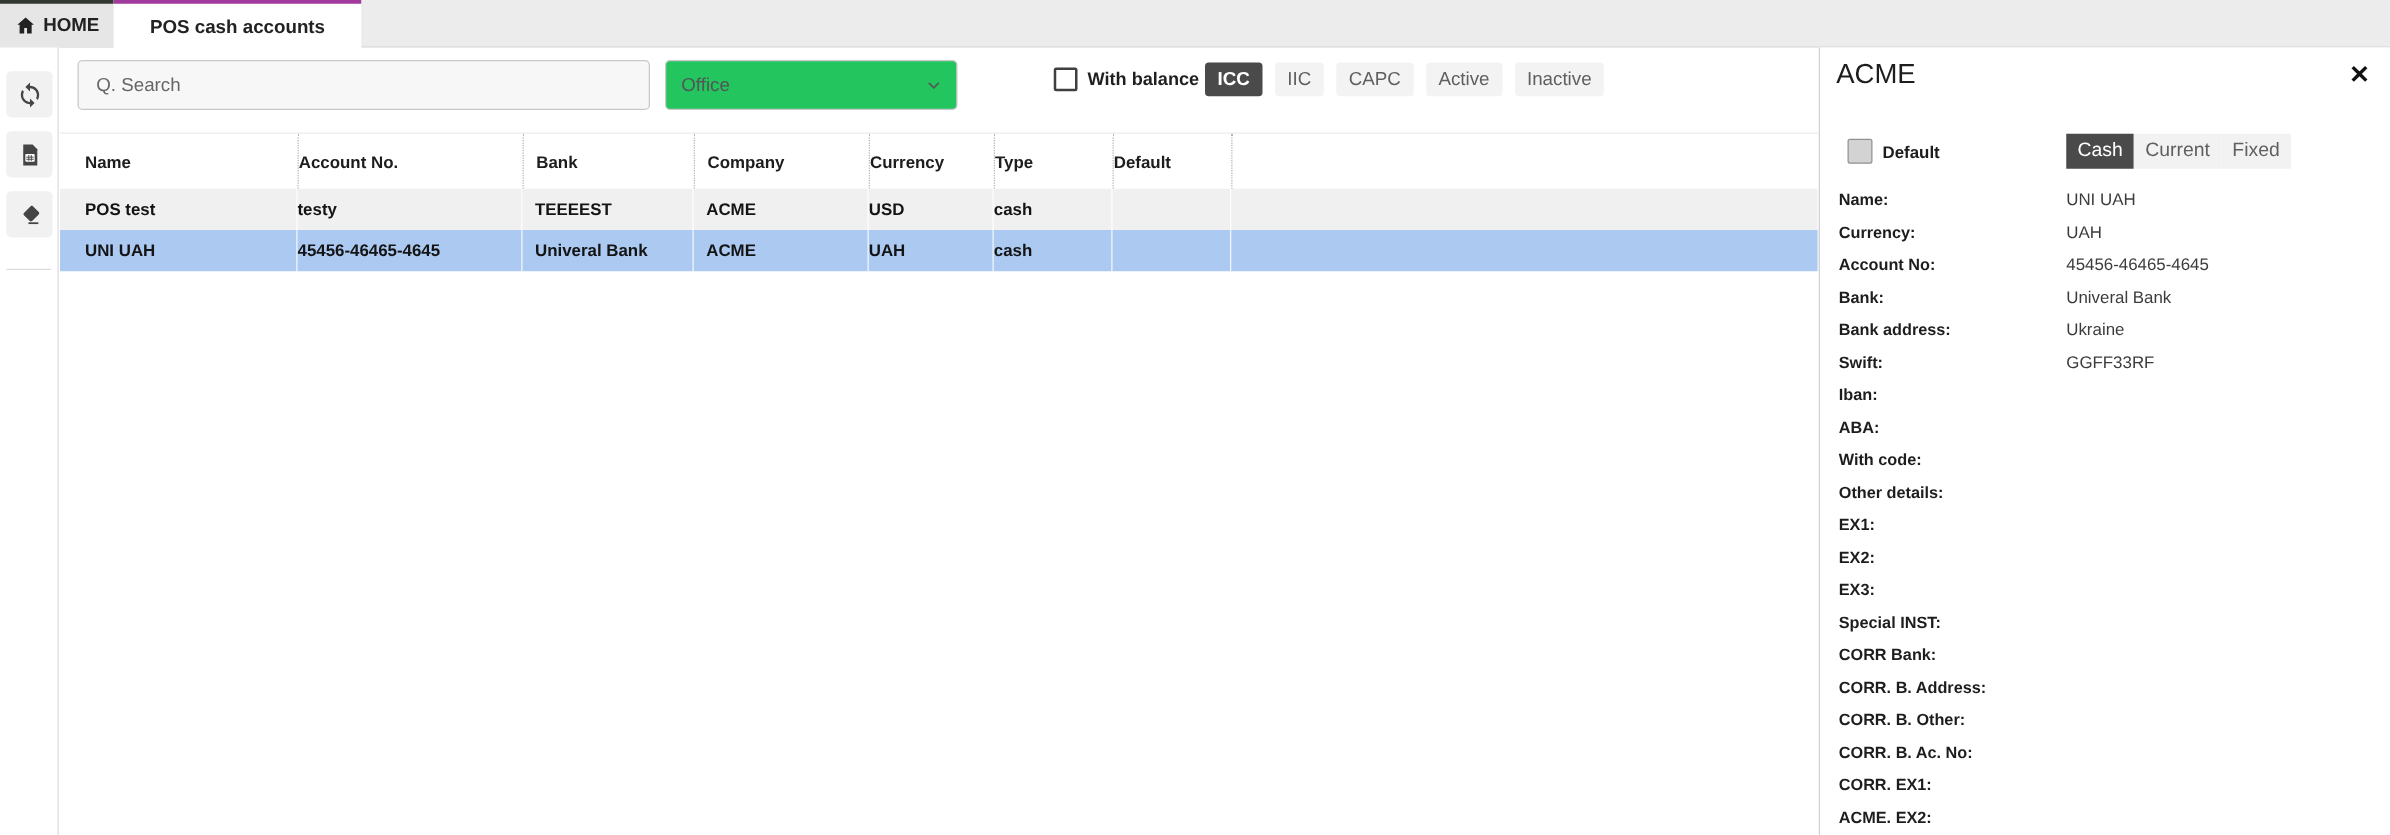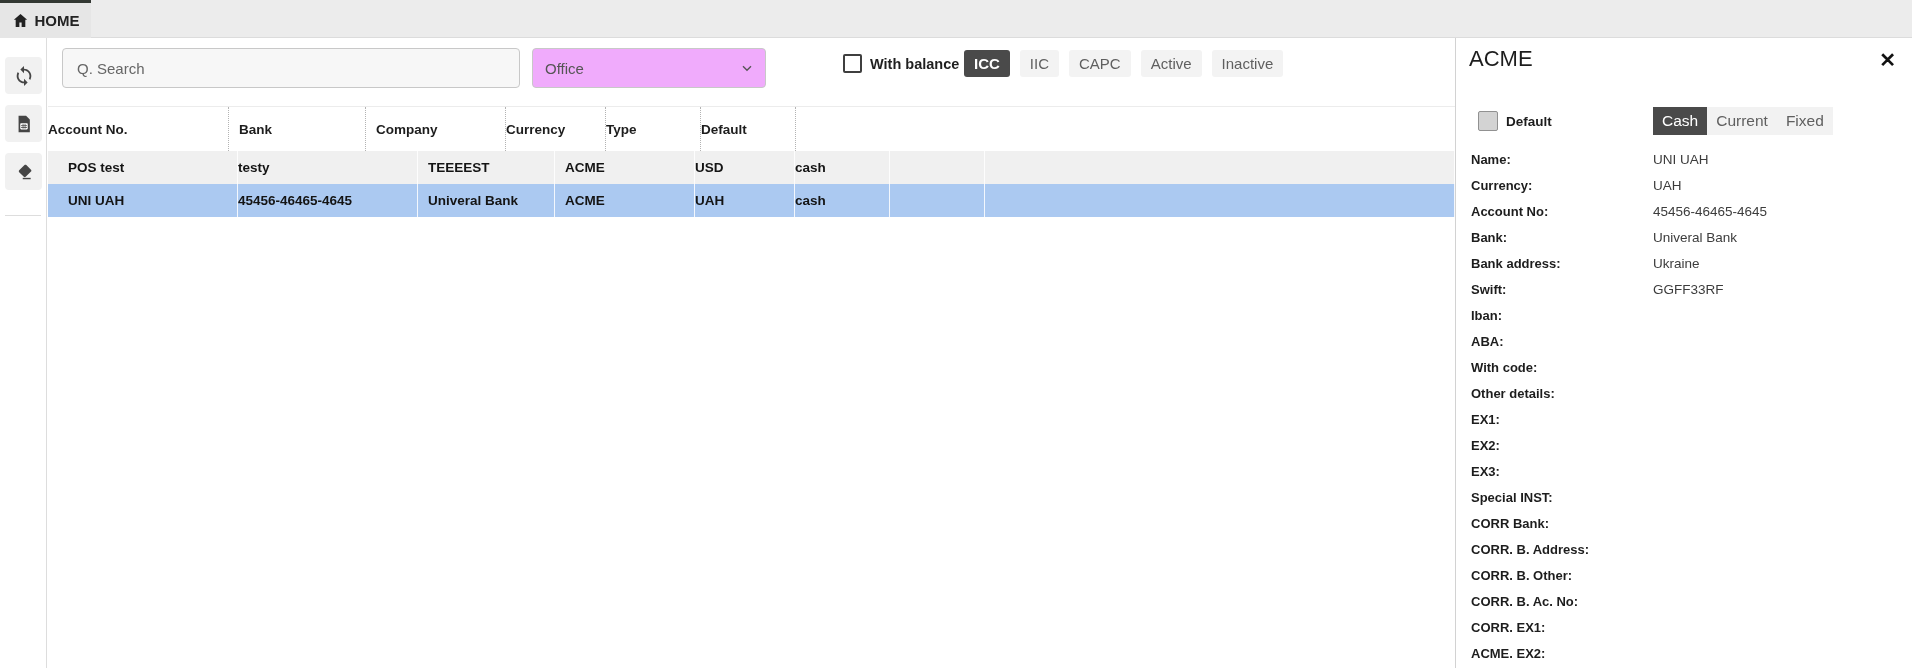--- a/index.html
+++ b/index.html
@@ -27,21 +27,21 @@
               cursor:pointer; }
   .side-div { position:absolute; left:5px; top:177px; width:36px; height:1px; background:#ddd; }
 
   
   .search-box { position:absolute; left:62px; top:48px; width:458px; height:40px;
                 background:#f7f7f7; border:1px solid #c8c8c8; border-radius:4px;
                 font-size:15px; color:#444; padding:0 14px; outline:none;
                 font-family:"Liberation Sans", sans-serif; }
   .search-box::placeholder { color:#666; opacity:1; }
   .office-box { position:absolute; left:532px; top:48px; width:234px; height:40px;
-                background:#f0abfc; border:1px solid #c8c8c8; border-radius:4px;
+                background:#22c55e; border:1px solid #c8c8c8; border-radius:4px;
                 display:flex; align-items:center; padding:0 12px;
                 font-size:15px; color:#555; cursor:pointer; }
   .office-box .chev { position:absolute; right:10px; top:11px; }
   .wb-check { position:absolute; left:843px; top:54px; width:19px; height:19px;
               background:#fff; border:2px solid #3f3f3f; border-radius:2px; cursor:pointer; }
   .wb-label { position:absolute; left:870px; top:54px; height:19px; display:flex; align-items:center;
               font-size:14.5px; font-weight:700; color:#1f1f1f; }
   .fbtns { position:absolute; left:964px; top:50px; display:flex; gap:10px; }
   .fbtn { height:27px; padding:0 10px; border:none; border-radius:3px; background:#f3f3f3;
           color:#5f5f5f; font-size:15px; font-family:"Liberation Sans", sans-serif;
@@ -90,20 +90,23 @@
 
   <div class="tabbar"></div>
   <div class="tab-home">
     <span>
       <svg width="17" height="17" viewBox="0 0 24 24">
           <path fill="#222" d="M12 2.8L2.6 11h2.6v10h5.2v-6.2h3.2V21h5.2V11h2.6z"></path>
         </svg>
     </span>
     <span>HOME</span>
   </div>
+  <div class="tab-active">
+    <span>POS cash accounts</span>
+  </div>
 
   <div class="sidebar">
     <div class="side-btn" style="top:19px">
       <span>
         <svg width="22" height="22" viewBox="0 0 24 24">
             <path fill="#454545" d="M12 4V1L8 5l4 4V6c3.31 0 6 2.69 6 6 0 1.01-.25 1.97-.7 2.8l1.46 1.46C19.54 15.03 20 13.57 20 12c0-4.42-3.58-8-8-8zm0 14c-3.31 0-6-2.69-6-6 0-1.01.25-1.97.7-2.8L5.24 7.74C4.46 8.97 4 10.43 4 12c0 4.42 3.58 8 8 8v3l4-4-4-4v3z"></path>
           </svg>
       </span>
     </div>
     <div class="side-btn" style="top:67px">
@@ -142,20 +145,21 @@
   <div class="wb-label">With balance</div>
   <div class="fbtns">
       <button class="fbtn selected">ICC</button>
       <button class="fbtn">IIC</button>
       <button class="fbtn">CAPC</button>
       <button class="fbtn">Active</button>
       <button class="fbtn">Inactive</button>
     </div>
 
   <div class="thead">
+      <div class="th al-left" style="width: 190px;">Name</div>
       <div class="th al-center" style="width: 180px;">Account No.</div>
       <div class="th al-left2" style="width: 137px;">Bank</div>
       <div class="th al-left2" style="width: 140px;">Company</div>
       <div class="th al-center" style="width: 100px;">Currency</div>
       <div class="th al-center" style="width: 95px;">Type</div>
       <div class="th al-center" style="width: 95px;">Default</div>
       <div class="th al-left2" style="width: 470px;"></div>
     </div>
   <div id="table-body">
       <div class="trow alt" style="top: 151px;">

